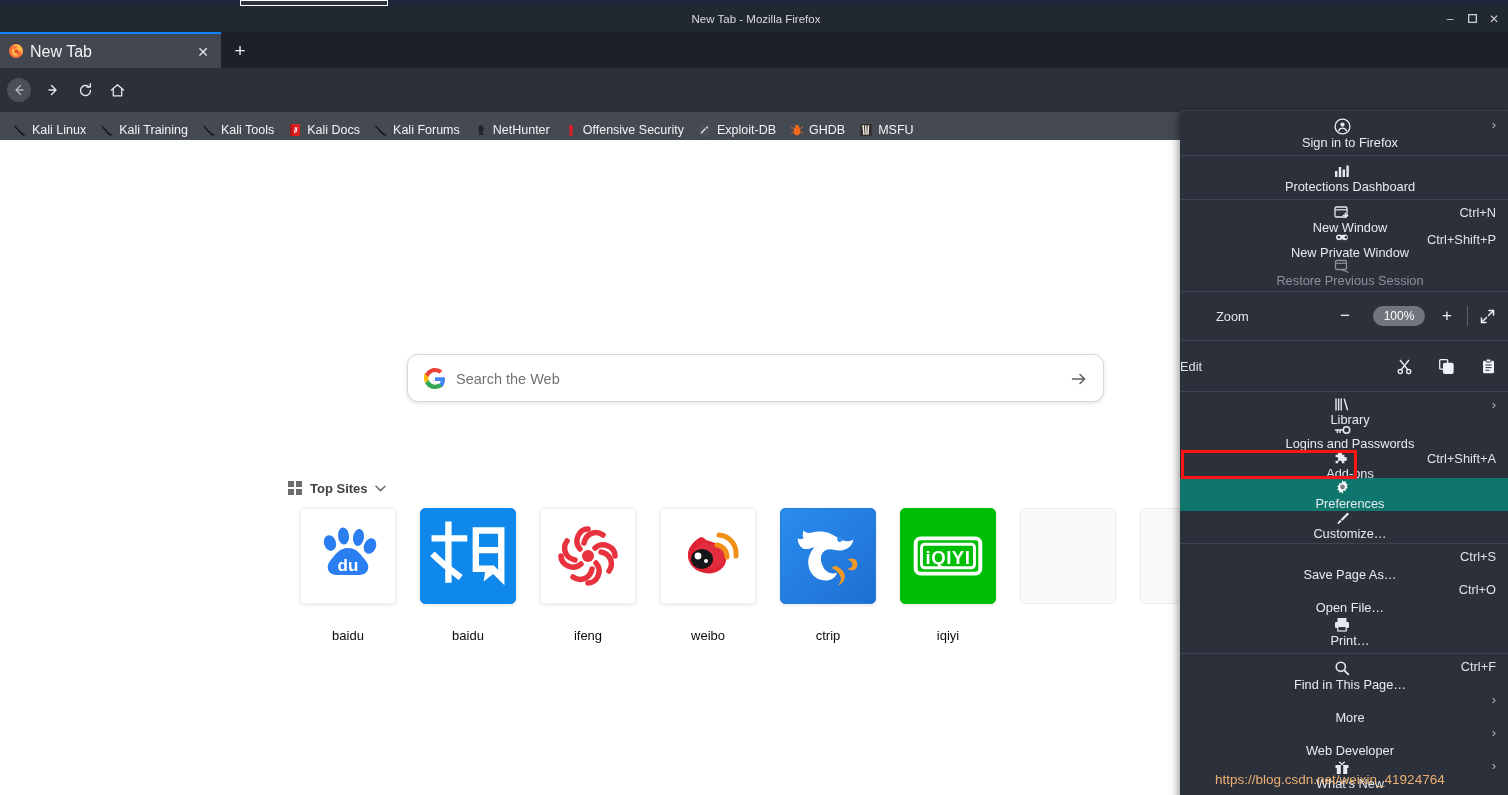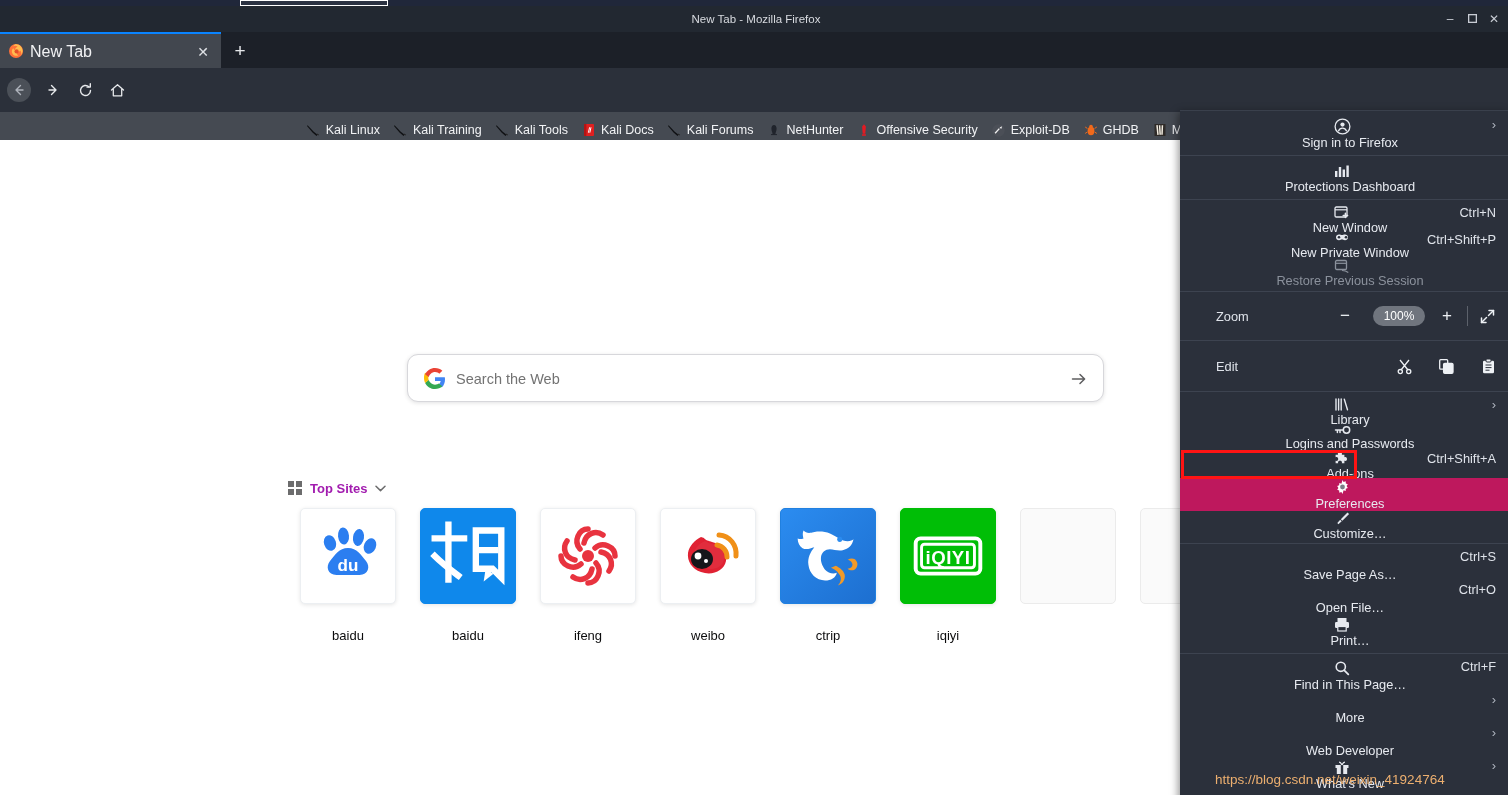--- a/index.html
+++ b/index.html
@@ -122,21 +122,21 @@
   #tb-menu-arrow {
     position: absolute; left: 1485px; top: 99px; width: 0; height: 0;
     border-left: 8px solid transparent; border-right: 8px solid transparent;
     border-bottom: 8px solid #2b2f3a;
   }
 
   
   #bookmarks {
     position: absolute; left: 0; top: 106px; width: 1508px; height: 36px;
     background: #454a52;
-    display: flex; align-items: center; padding-left: 6px; justify-content: center;
+    display: flex; align-items: center; padding-left: 6px;
   }
   .bm {
     display: flex; align-items: center; height: 22px;
     padding: 0 6px; margin-right: 1px; border-radius: 2px;
   }
   .bm .bm-ico {
     width: 16px; height: 16px; margin-right: 4px;
     display: flex; align-items: center; justify-content: center;
   }
   .bm .bm-label { color: #f2f3f5; font-size: 12.5px; white-space: nowrap; }
@@ -157,21 +157,21 @@
     position: absolute; left: 48px; top: 0; height: 48px; line-height: 48px;
     color: #737373; font-size: 14.5px;
   }
   #search-go { position: absolute; right: 14px; top: 14px; width: 20px; height: 20px; }
 
   #topsites-header {
     position: absolute; left: 288px; top: 338px;
     display: flex; align-items: center; height: 20px;
   }
   #topsites-grid-icon { width: 14px; height: 14px; margin-right: 8px; }
-  #topsites-title { color: #a21caf; font-size: 13px; font-weight: bold; text-align: center; }
+  #topsites-title { color: #404040; font-size: 13px; font-weight: bold; text-align: center; }
   #topsites-chevron { margin-left: 7px; color: #6c6c6d; font-size: 10px; }
 
   #tiles {
     position: absolute; left: 288px; top: 368px;
     display: flex;
   }
   .tile { width: 120px; }
   .tile-box {
     width: 96px; height: 96px; margin: 0 auto;
     border-radius: 5px; overflow: hidden;
@@ -207,21 +207,21 @@
   .mrow .m-key {
     position: absolute; right: 12px; color: #dfe3ea; font-size: 12.8px;
   }
   .mrow .m-arrow {
     position: absolute; right: 12px; color: #aeb4bf; font-size: 13px;
   }
   .msep { height: 1px; background: #3d4350; margin: 5px 0; }
   .mpad-top { height: 6px; }
 
   .mrow.tall { height: 33px; }
-  .mrow.hovered { background: #be185d; }
+  .mrow.hovered { background: #0f766e; }
 
   #pref-highlight {
     position: absolute; left: 1px; top: 339px;
     width: 176px; height: 29px;
     border: 3px solid #ff1414; pointer-events: none; z-index: 5;
   }
 
   
   #zoomrow {
     position: relative; height: 38px; display: flex; align-items: center;
@@ -243,21 +243,20 @@
   #zoom-plus { right: 48px; }
   #zoom-div {
     position: absolute; right: 40px; top: 9px; width: 1px; height: 20px;
     background: #5c616b;
   }
   #zoom-full { right: 8px; }
 
   
   #editrow {
     position: relative; height: 40px; display: flex; align-items: center;
-    padding-left: 36px;
   }
   #editrow .e-label { color: #dfe3ea; font-size: 12.8px; }
   .ebtn {
     position: absolute; top: 9px; width: 24px; height: 22px;
     display: flex; align-items: center; justify-content: center;
     color: #eef1f5;
   }
   #edit-cut { right: 92px; }
   #edit-copy { right: 50px; }
   #edit-paste { right: 8px; }

